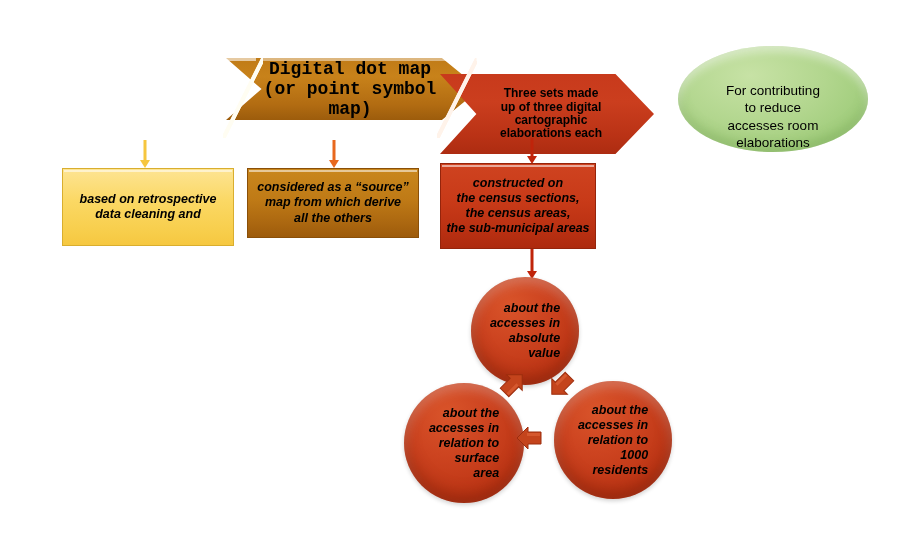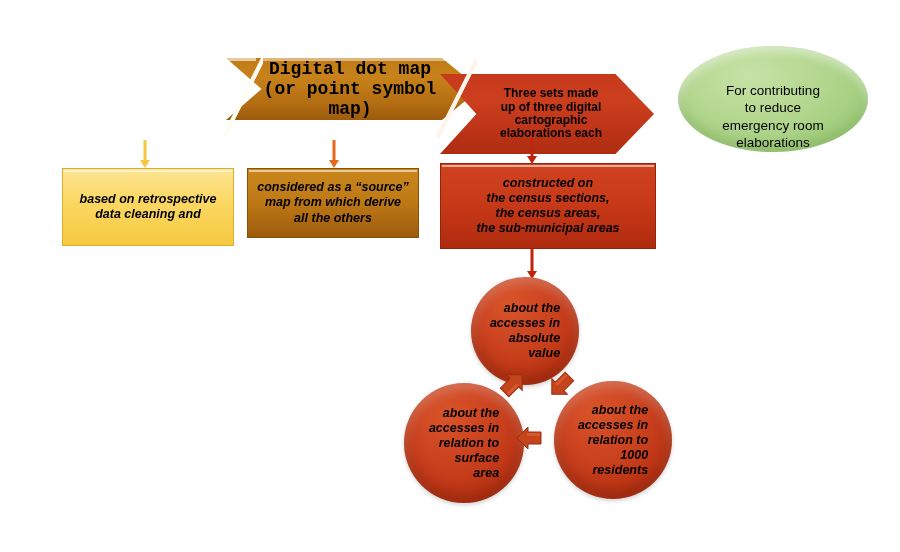--- a/index.html
+++ b/index.html
@@ -83,21 +83,21 @@
     left:62px;top:168px;width:172px;height:78px;
     background:linear-gradient(180deg,#fde493 0%,#fbd864 42%,#f8cf4e 78%,#f6c840 100%);
     border:1px solid #d9ae2e;
   }
   .note2{
     left:247px;top:168px;width:172px;height:70px;
     background:linear-gradient(180deg,#c9871d 0%,#bf7a16 45%,#ab6710 80%,#9d5b0b 100%);
     border:1px solid #8a4f08;
   }
   .note3{
-    left:440px;top:163px;width:216px;height:86px;
+    left:440px;top:163px;width:156px;height:86px;
     background:linear-gradient(180deg,#cf4320 0%,#c83a18 45%,#b93012 80%,#ad2a0e 100%);
     border:1px solid #95240b;
   }
   .note .hl{position:absolute;left:1px;right:1px;top:1px;height:2px;background:rgba(255,255,255,.55);}
 
   
   .circle{
     position:absolute;border-radius:50%;
     display:flex;align-items:center;justify-content:center;text-align:center;
     font-style:italic;font-weight:bold;color:#000;
@@ -148,21 +148,21 @@
   <div class="slash slash2"></div>
 
   <div class="chevtop" style="left:56px;top:58px;width:200px;background:rgba(255,255,255,.6);"></div>
   <div class="chevtop" style="left:262px;top:58px;width:190px;background:rgba(255,255,255,.45);"></div>
   <div class="chevtop" style="left:476px;top:58px;width:140px;background:rgba(255,255,255,.45);"></div>
 
   <div class="ellipse">
     <div>
       <div>For contributing</div>
       <div>to reduce</div>
-      <div>emergency room</div>
+      <div>accesses room</div>
       <div>elaborations</div>
     </div>
   </div>
 
   <div class="vline" style="left:139px;top:140px;width:11px;height:28px;">
     <div class="shaft" style="height:21px;background:#F6C63F;"></div>
     <div class="head" style="border-top:8px solid #F6C63F;"></div>
   </div>
 
   <div class="vline" style="left:328px;top:140px;width:11px;height:28px;">

